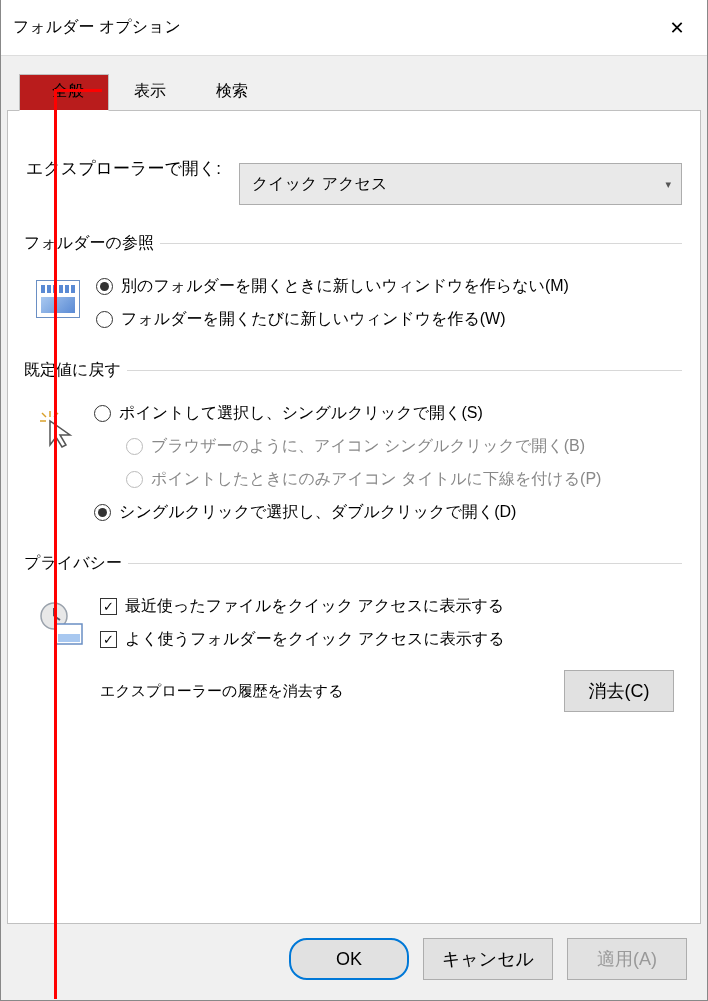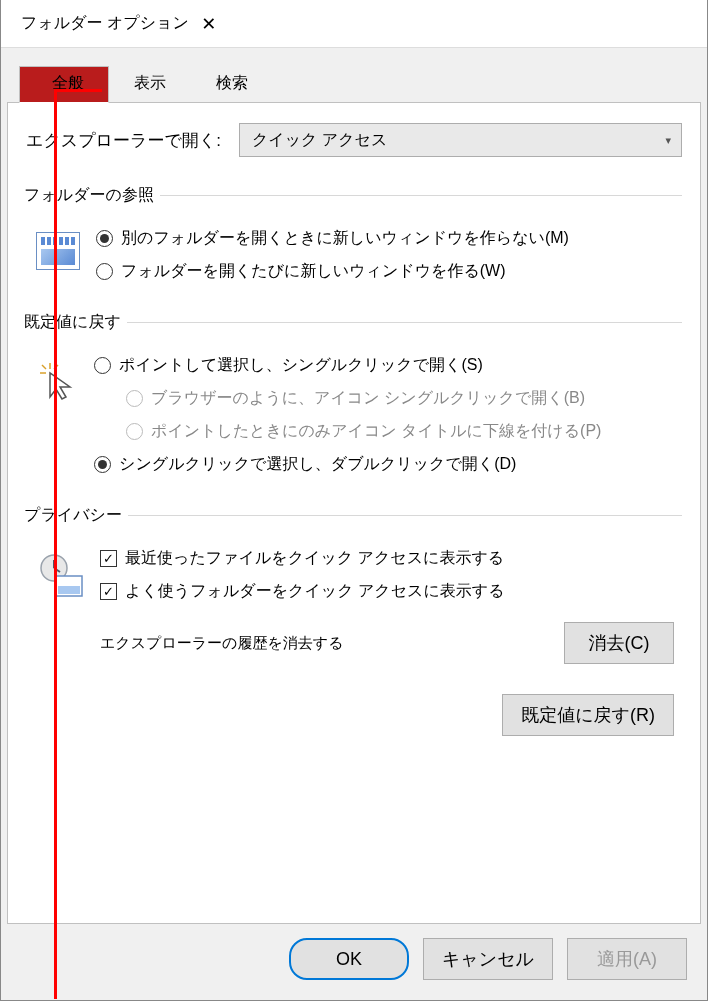--- a/index.html
+++ b/index.html
@@ -18,24 +18,25 @@
     height: 1001px;
     border: 1px solid #888;
     border-top: none;
     background: #fff;
     display: flex;
     flex-direction: column;
   }
   .titlebar {
     display: flex;
     align-items: center;
-    padding: 6px 10px 6px 20px;
+    justify-content: space-between;
+    padding: 6px 10px 6px 12px;
     font-size: 16px;
     border-bottom: 1px solid #ddd;
-    height: 48px;
+    height: 56px;
   }
   .close-btn {
     width: 40px;
     height: 30px;
     display: flex;
     align-items: center;
     justify-content: center;
     font-size: 18px;
     cursor: pointer;
   }
@@ -75,29 +76,30 @@
   }
   .row-open {
     display: flex;
     align-items: center;
     gap: 18px;
     margin-bottom: 28px;
   }
   .row-open label { font-size: 17px; }
   .combo {
     flex: 1;
-    height: 34px;
+    height: 42px;
     border: 1px solid #adadad;
     background: #e9e9e9;
     display: flex;
     align-items: center;
     justify-content: space-between;
     padding: 0 10px 0 12px;
     font-size: 16px;
     cursor: pointer;
+    margin-top: 32px;
   }
   .combo .chev {
     font-size: 11px;
     color: #555;
   }
   fieldset.group {
     border: 1px solid #d8d8d8;
     border-left: none;
     border-right: none;
     border-bottom: none;
@@ -348,23 +350,20 @@
               <span>よく使うフォルダーをクイック アクセスに表示する</span>
             </label>
             <div class="clear-row">
               <span>エクスプローラーの履歴を消去する</span>
               <button class="btn">消去(C)</button>
             </div>
           </div>
         </div>
       </fieldset>
 
-      <div class="restore-row">
-        <button class="btn" style="min-width:150px;">既定値に戻す(R)</button>
-      </div>
 
     </div>
 
     <div class="button-bar">
       <button class="btn primary" style="min-width:120px;border-radius:18px;">OK</button>
       <button class="btn" style="min-width:120px;">キャンセル</button>
       <button class="btn disabled" style="min-width:120px;">適用(A)</button>
     </div>
 
   </div>

